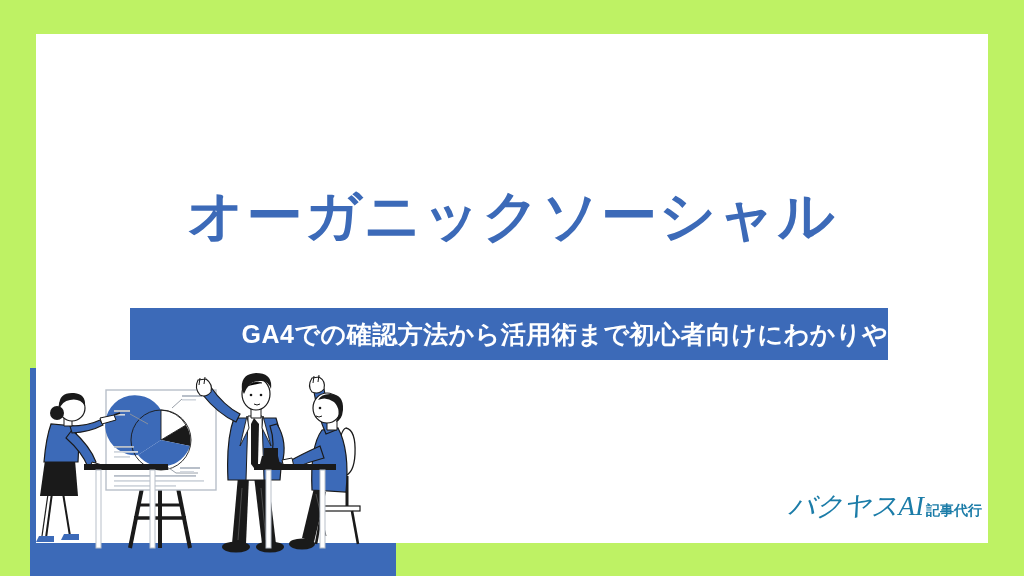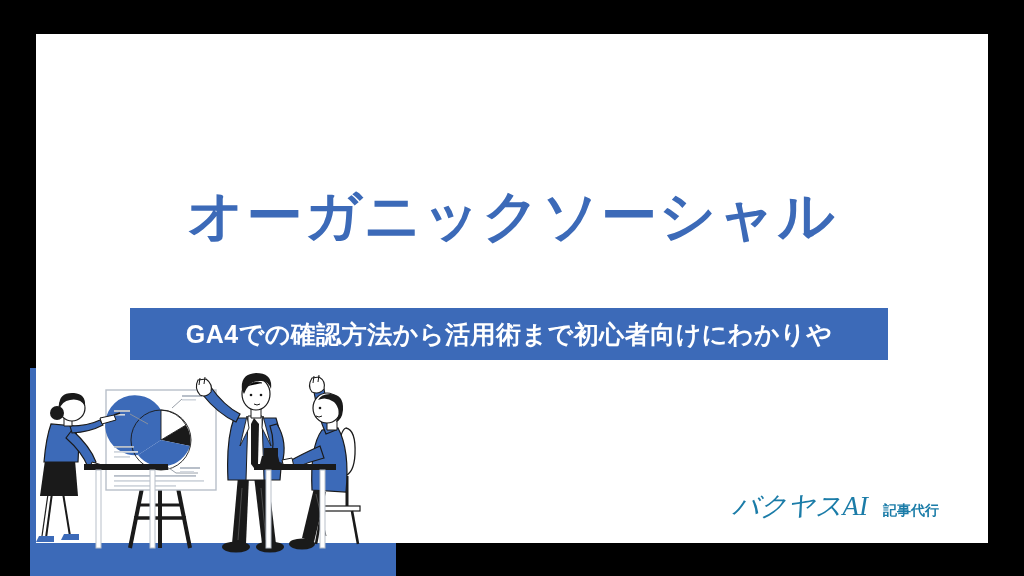--- a/index.html
+++ b/index.html
@@ -11,21 +11,21 @@
     width: 1024px;
     height: 576px;
     overflow: hidden;
     font-family: "Liberation Sans", sans-serif;
   }
 
   #slide {
     position: relative;
     width: 1024px;
     height: 576px;
-    background: #000000;
+    background: #bef264;
     overflow: hidden;
   }
 
   
   #card {
     position: absolute;
     left: 36px;
     top: 34px;
     width: 952px;
     height: 509px;
@@ -50,38 +50,38 @@
   
   #subtitle-band {
     position: absolute;
     left: 130px;
     top: 308px;
     width: 758px;
     height: 52px;
     background: #3c6ab8;
     display: flex;
     align-items: center;
-    justify-content: center;
+    justify-content: flex-end;
   }
   #subtitle-text {
     color: #ffffff;
     font-size: 25px;
     font-weight: bold;
     letter-spacing: 0.5px;
     white-space: nowrap;
   }
 
   
   #logo {
     position: absolute;
-    left: 732px;
+    left: 788px;
     top: 488px;
     display: flex;
     align-items: baseline;
-    gap: 15px;
+    gap: 2px;
   }
   #logo-main {
     font-family: "Liberation Serif", serif;
     font-size: 27px;
     font-style: italic;
     color: #1b7ca8;
     letter-spacing: 0px;
     white-space: nowrap;
   }
   #logo-sub {

